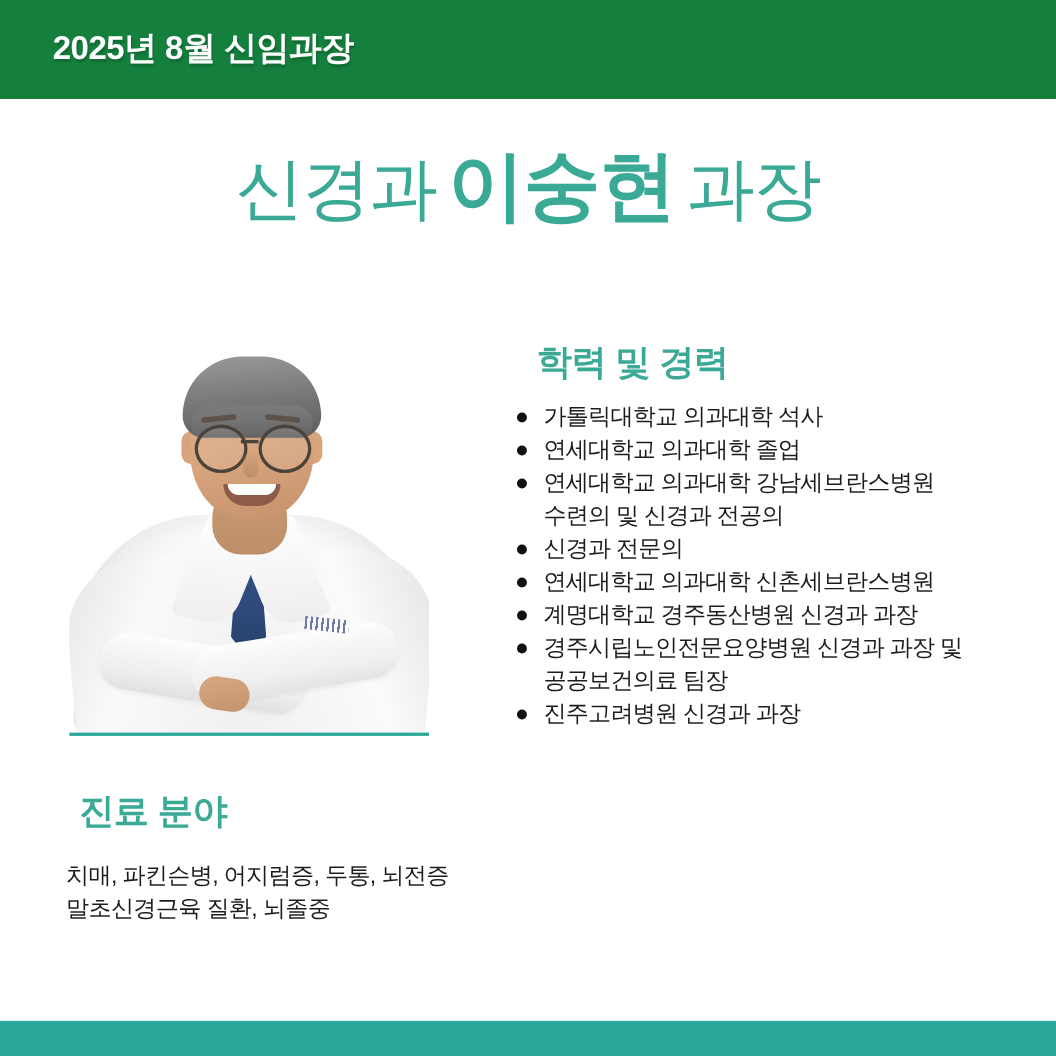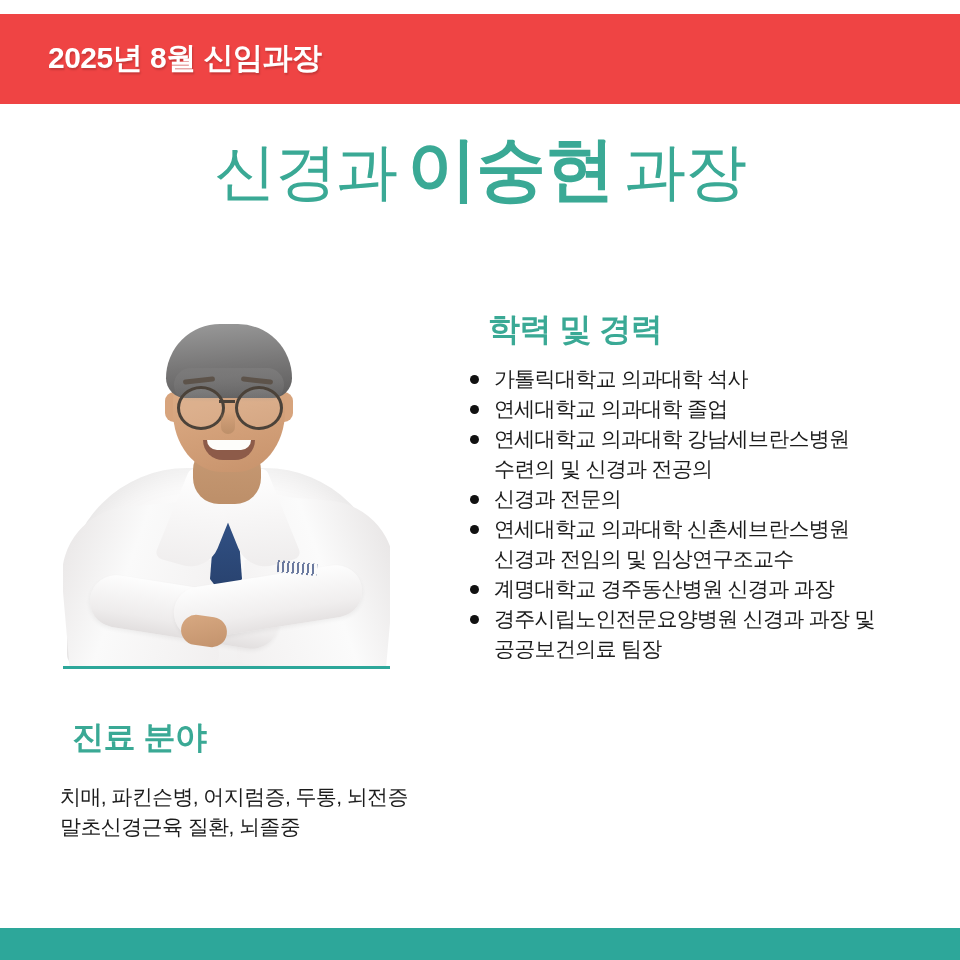--- a/index.html
+++ b/index.html
@@ -19,24 +19,24 @@
     position: relative;
     width: 960px;
     height: 960px;
     background: #ffffff;
     overflow: hidden;
   }
 
   
   #top-band {
     position: absolute;
-    left: 0; top: 14px;
+    left: 0; top: 0;
     width: 960px;
     height: 90px;
-    background: #ef4444;
+    background: #15803d;
   }
   #top-band-title {
     position: absolute;
     left: 48px;
     top: 24px;
     font-size: 30px;
     font-weight: bold;
     color: #ffffff;
     letter-spacing: -0.5px;
     text-shadow: 1px 2px 2px rgba(0,0,0,0.18);
@@ -472,28 +472,31 @@
       <span class="ln">연세대학교 의과대학 강남세브란스병원</span>
       <span class="ln">수련의 및 신경과 전공의</span>
     </li>
     <li>
       <span class="dot"></span>
       <span class="ln">신경과 전문의</span>
     </li>
     <li>
       <span class="dot"></span>
       <span class="ln">연세대학교 의과대학 신촌세브란스병원</span>
-      <span class="ln">신경과 전임의 및 임상연구조교수</span>
     </li>
     <li>
       <span class="dot"></span>
       <span class="ln">계명대학교 경주동산병원 신경과 과장</span>
     </li>
     <li>
       <span class="dot"></span>
       <span class="ln">경주시립노인전문요양병원 신경과 과장 및</span>
       <span class="ln">공공보건의료 팀장</span>
     </li>
+    <li>
+      <span class="dot"></span>
+      <span class="ln">진주고려병원 신경과 과장</span>
+    </li>
   </ul>
 
   <div id="bottom-band"></div>
 
 </div>
 
 </body></html>

